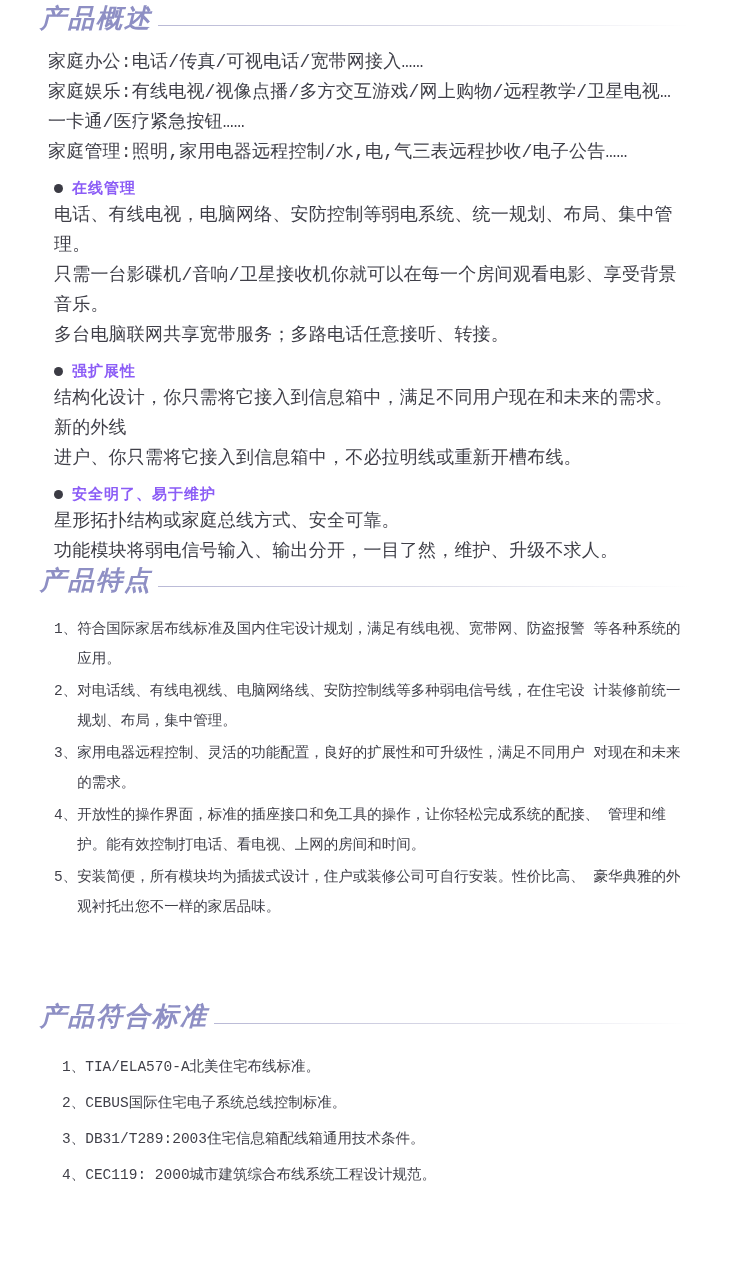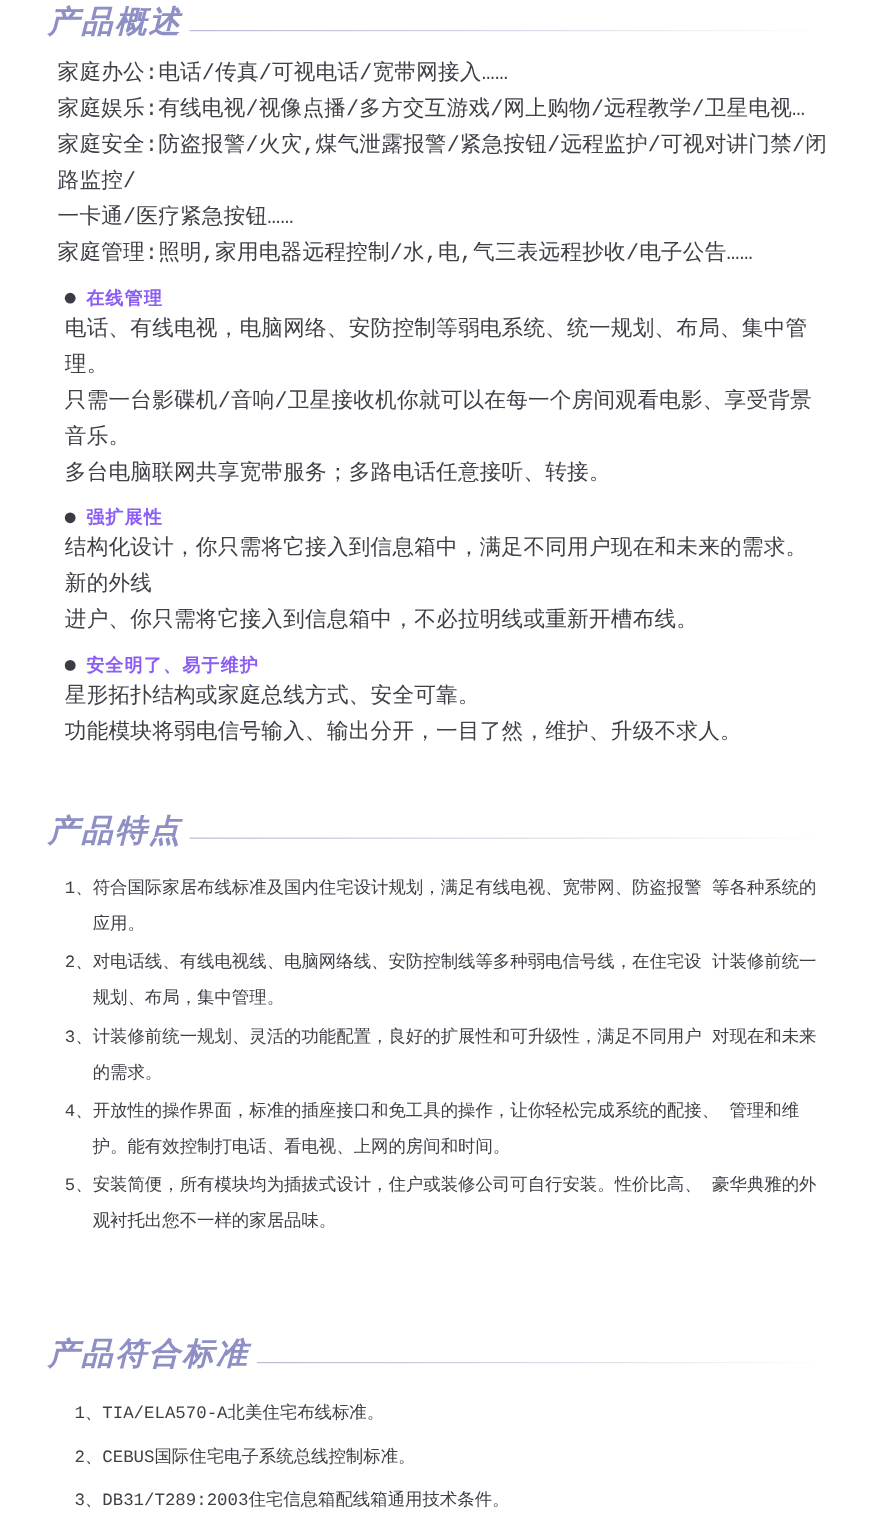--- a/index.html
+++ b/index.html
@@ -41,21 +41,21 @@
   }
   .section-head .rule {
     flex: 1 1 auto;
     height: 1px;
     margin-left: 6px;
     margin-top: 10px;
     background: linear-gradient(to right, #b9b9d6 0%, #dcdce8 55%, #ffffff 100%);
   }
 
   .sec-overview { margin-top: 4px; }
-  .sec-features { margin-top: 52px; }
+  .sec-features { }
   .sec-standards { margin-top: 80px; }
 
   
   .para {
     font-size: 18px;
     line-height: 30px;
     color: #3f3f48;
     margin: 0;
     padding: 0 0 0 8px;
     letter-spacing: 0.2px;
@@ -127,21 +127,20 @@
   <div class="sec-overview">
 
     <div class="section-head">
       <span class="title">产品概述</span>
       <span class="rule"></span>
     </div>
 
     <div class="overview-list">
       <p class="para">家庭办公:电话/传真/可视电话/宽带网接入……</p>
       <p class="para">家庭娱乐:有线电视/视像点播/多方交互游戏/网上购物/远程教学/卫星电视…</p>
-      <p class="para">家庭安全:防盗报警/火灾,煤气泄露报警/紧急按钮/远程监护/可视对讲门禁/闭路监控/</p>
       <p class="para">一卡通/医疗紧急按钮……</p>
       <p class="para">家庭管理:照明,家用电器远程控制/水,电,气三表远程抄收/电子公告……</p>
     </div>
 
     <div class="bullet-head">
       <span class="dot"></span>
       <span>在线管理</span>
     </div>
     <div class="sub-body">
       <p class="para">电话、有线电视，电脑网络、安防控制等弱电系统、统一规划、布局、集中管理。</p>
@@ -189,21 +188,21 @@
       <li>
         <span class="idx">2、</span>
         <span class="txt">
           <span>对电话线、有线电视线、电脑网络线、安防控制线等多种弱电信号线，在住宅设</span>
           <span>计装修前统一规划、布局，集中管理。</span>
         </span>
       </li>
       <li>
         <span class="idx">3、</span>
         <span class="txt">
-          <span>计装修前统一规划、灵活的功能配置，良好的扩展性和可升级性，满足不同用户</span>
+          <span>家用电器远程控制、灵活的功能配置，良好的扩展性和可升级性，满足不同用户</span>
           <span>对现在和未来的需求。</span>
         </span>
       </li>
       <li>
         <span class="idx">4、</span>
         <span class="txt">
           <span>开放性的操作界面，标准的插座接口和免工具的操作，让你轻松完成系统的配接、</span>
           <span>管理和维护。能有效控制打电话、看电视、上网的房间和时间。</span>
         </span>
       </li>

